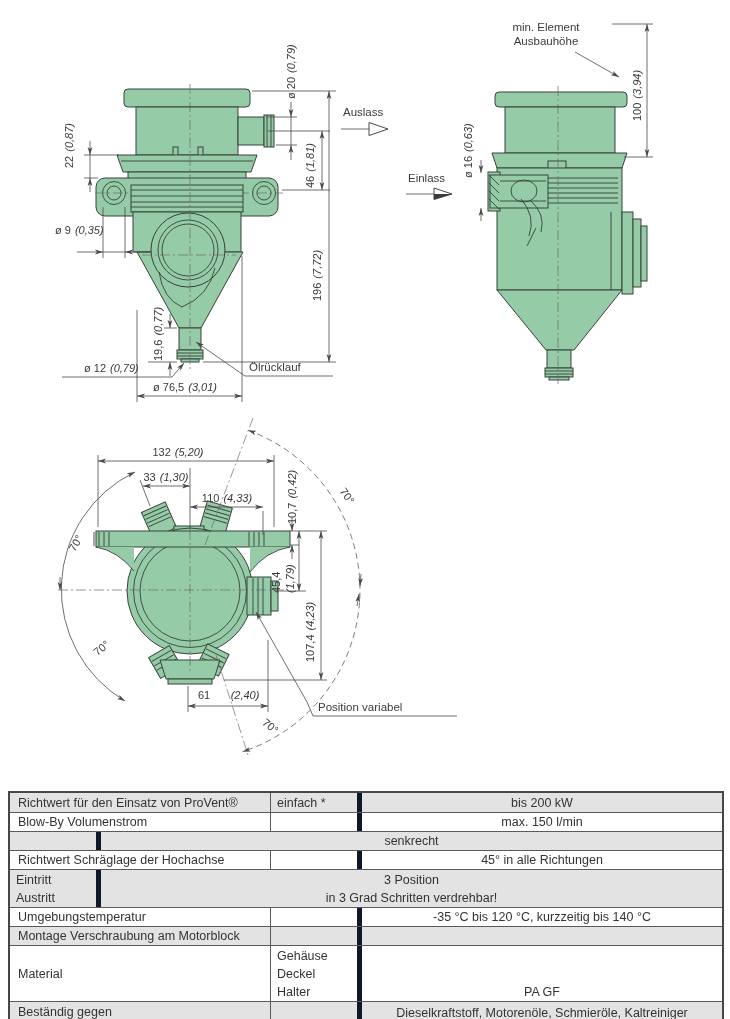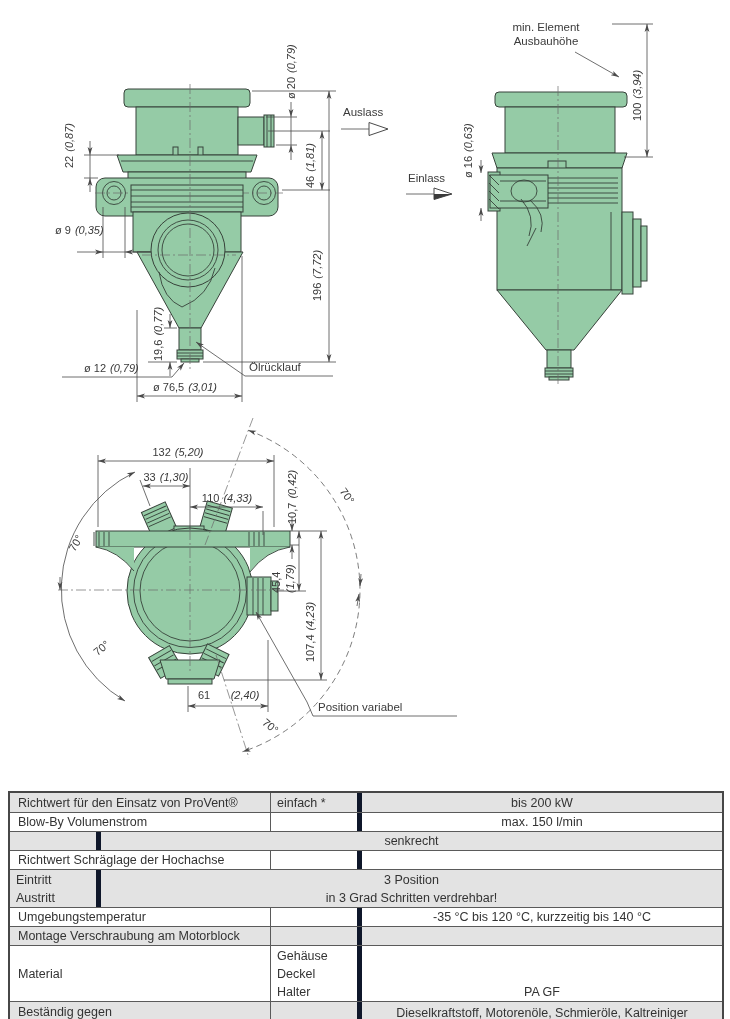--- a/index.html
+++ b/index.html
@@ -342,20 +342,23 @@
   <div class="t-row shaded" style="height:18px">
     <div class="t-sub"></div>
     <div class="t-val">
           <div>senkrecht</div>
         </div>
   </div>
 
   <div class="t-row" style="height:18px">
     <div class="t-label">Richtwert Schräglage der Hochachse</div>
     <div class="t-sub"></div>
+    <div class="t-val">
+          <div>45° in alle Richtungen</div>
+        </div>
   </div>
 
   <div class="t-row shaded" style="height:37px">
     <div class="t-sub">
       <div>Eintritt</div>
       <div>Austritt</div>
     </div>
     <div class="t-val">
       <div>3 Position</div>
       <div>in 3 Grad Schritten verdrehbar!</div>

